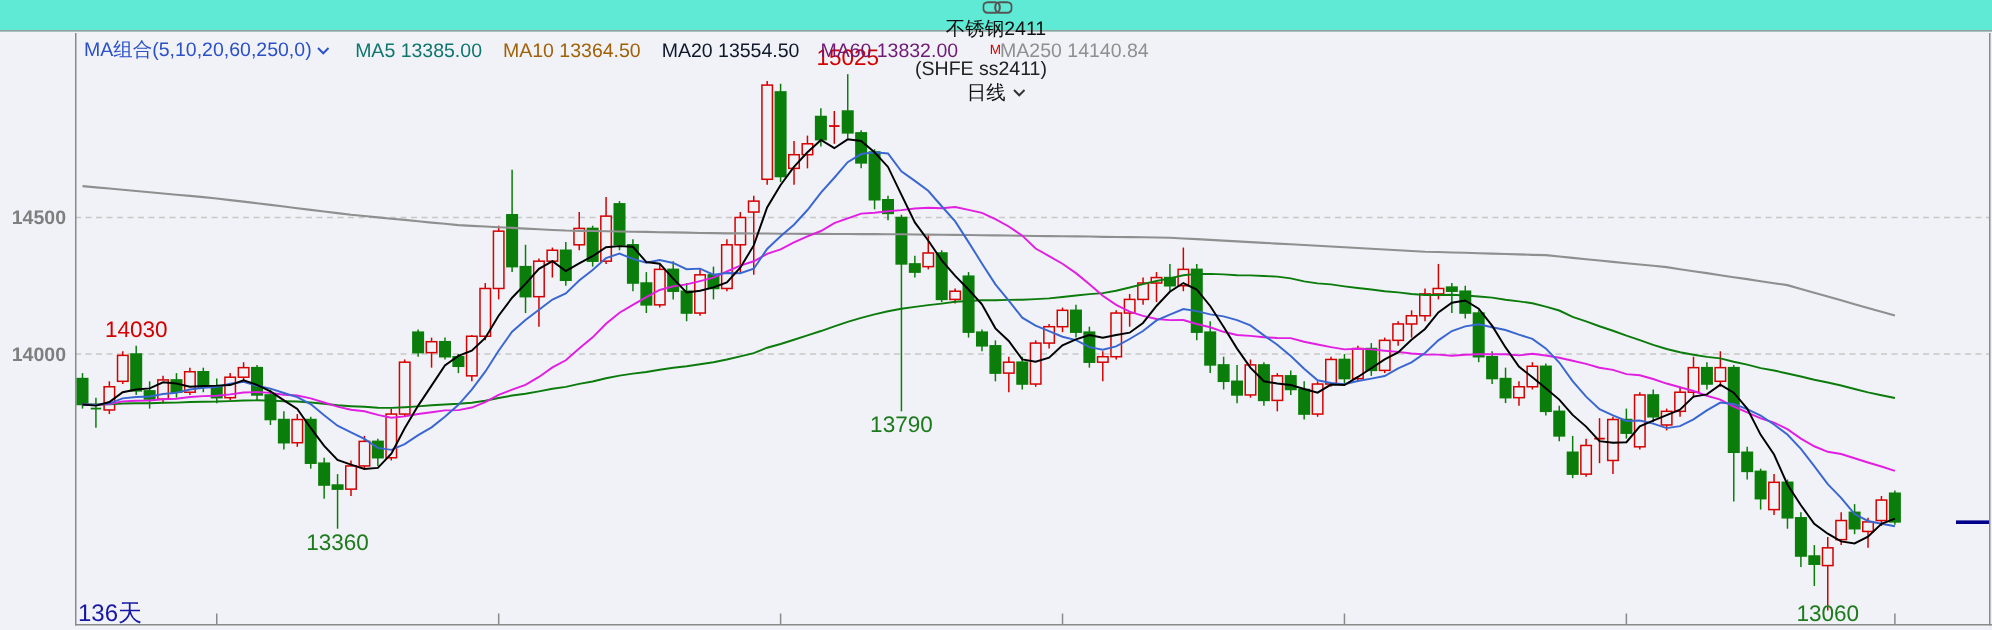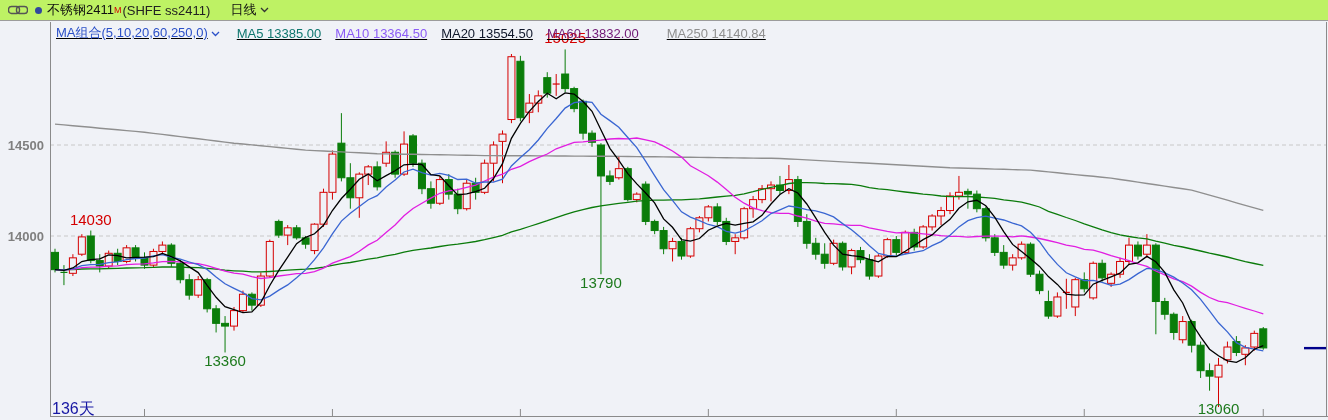--- a/index.html
+++ b/index.html
@@ -4,34 +4,34 @@
 <style>
   html,body{margin:0;padding:0;}
   body{
     width:1328px;height:420px;position:relative;overflow:hidden;
     background:#f0f2f7;
     font-family:"Liberation Sans",sans-serif;
   }
   #chart-svg{position:absolute;left:0;top:0;display:block;}
   .titlebar{
     position:absolute;left:0;top:0;width:1328px;height:21px;
-    background:#bef264;border-bottom:1px solid #9c9c9c;
+    background:#5eead4;border-bottom:1px solid #9c9c9c;
     display:flex;align-items:center;font-size:13px;color:#111;
-    z-index:5;box-sizing:border-box;
+    z-index:5;box-sizing:border-box;flex-direction:column;
   }
   .titlebar .linkicon{display:inline-flex;margin:0 7px 0 8px;cursor:pointer;}
   .titlebar .dot{width:7px;height:7px;border-radius:50%;background:#31479e;margin-right:5px;}
   .titlebar .iname{color:#111;}
   .titlebar .iflag{color:#d40000;font-size:9px;vertical-align:top;margin:0 1px 0 0;line-height:10px;}
   .titlebar .icode{color:#222;margin-right:20px;}
   .period{display:inline-flex;align-items:center;cursor:pointer;color:#111;}
   .period svg{margin-left:4px;}
   .malegend{
     position:absolute;left:56px;top:25px;height:16px;z-index:4;
-    display:flex;align-items:center;font-size:13px;white-space:nowrap;text-decoration:underline;
+    display:flex;align-items:center;font-size:13px;white-space:nowrap;
   }
   .maset{color:#2b50c8;display:inline-flex;align-items:center;cursor:pointer;}
   .maset svg{margin:2px 3px 0 3px;}
   .mi{margin-left:14px;}
   .days{
     position:absolute;left:52px;top:399px;z-index:4;
     font-size:16px;color:#1717a3;
   }
 </style>
 </head>
@@ -370,16 +370,16 @@
   </span>
 </header>
 
 <div class="malegend">
   <span class="maset">
     <span>MA组合(5,10,20,60,250,0)</span>
     <svg width="9" height="6" viewBox="0 0 9 6">
       <polyline points="1,1 4.5,4.5 8,1" fill="none" stroke="#2b50c8" stroke-width="1.3"></polyline>
     </svg>
   </span>
-  <span id="ma-items"><span class="mi" style="color: #0f766e;">MA5 13385.00</span><span class="mi" style="color: #8b5cf6;">MA10 13364.50</span><span class="mi" style="color: #0f172a;">MA20 13554.50</span><span class="mi" style="color: #701a75;">MA60 13832.00</span><span class="mi" style="color: rgb(143, 143, 143); margin-left: 28px;">MA250 14140.84</span></span>
+  <span id="ma-items"><span class="mi" style="color: #0f766e;">MA5 13385.00</span><span class="mi" style="color: #a16207;">MA10 13364.50</span><span class="mi" style="color: #0f172a;">MA20 13554.50</span><span class="mi" style="color: #701a75;">MA60 13832.00</span><span class="mi" style="color: rgb(143, 143, 143); margin-left: 28px;">MA250 14140.84</span></span>
 </div>
 
 <div class="days">136天</div>
 
 </body></html>

